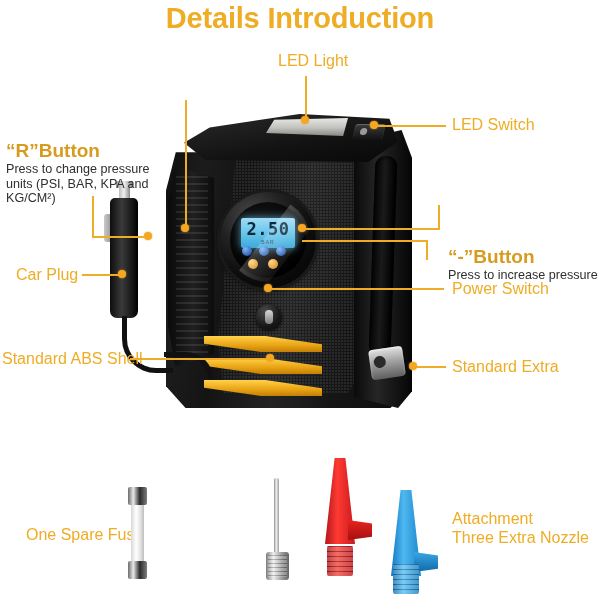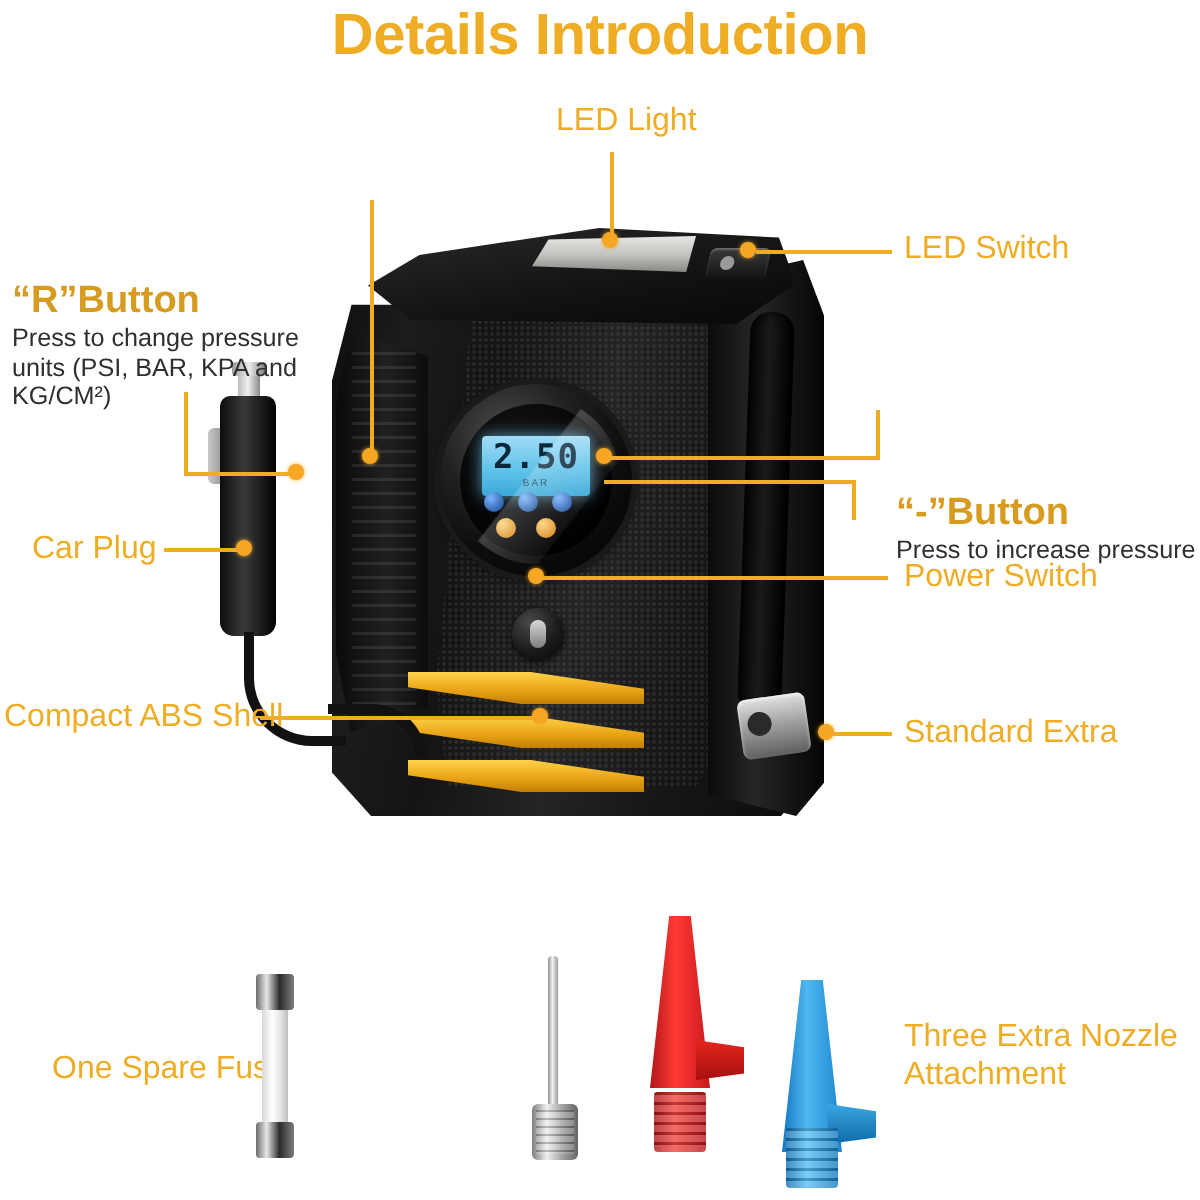--- a/index.html
+++ b/index.html
@@ -355,34 +355,34 @@
 
   <div class="callout" style="left:16px;top:266px;">
     <div class="plain">Car Plug</div>
   </div>
 
   <div class="callout" style="left:452px;top:280px;text-align:center;">
     <div class="plain">Power Switch</div>
   </div>
 
   <div class="callout" style="left:2px;top:350px;">
-    <div class="plain">Compact ABS Shell</div>
+    <div class="plain">Standard ABS Shell</div>
   </div>
 
   <div class="callout" style="left:452px;top:358px;">
     <div class="plain">Standard Extra</div>
   </div>
 
   <div class="callout" style="left:26px;top:526px;">
     <div class="plain">One Spare Fuse</div>
   </div>
 
   <div class="callout" style="left:452px;top:510px;width:140px;">
+    <div class="plain">Attachment</div>
     <div class="plain">Three Extra Nozzle</div>
-    <div class="plain">Attachment</div>
   </div>
 
   <div class="fuse">
     <div class="glass"></div>
     <div class="cap t"></div>
     <div class="cap b"></div>
   </div>
 
   <div class="needle">
     <div class="pin"></div>

